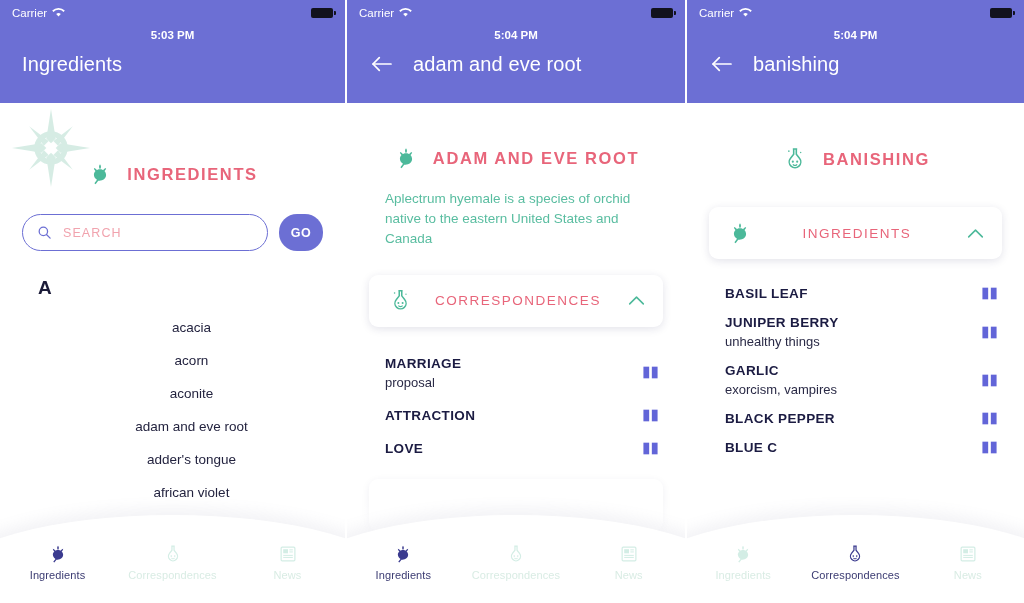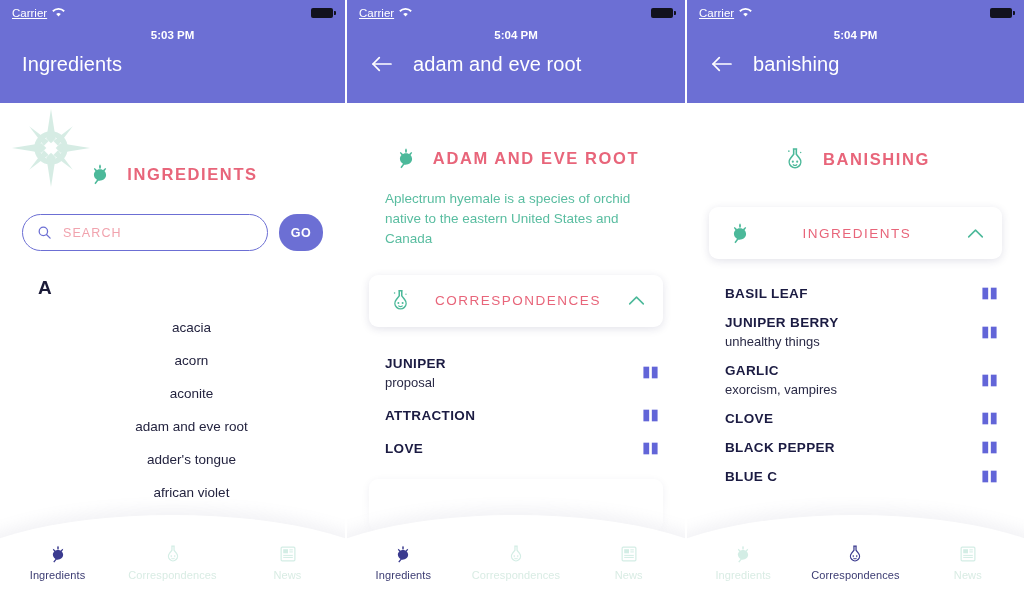--- a/index.html
+++ b/index.html
@@ -30,21 +30,21 @@
     height: 25px;
     background: #6c6fd4;
     display: flex;
     align-items: center;
     padding: 0 12px;
     color: #ffffff;
     font-size: 11.5px;
     position: relative;
     z-index: 5;
   }
-  .sb-left { display: flex; align-items: center; gap: 5px; text-decoration: underline; }
+  .sb-left { display: flex; align-items: center; gap: 5px; }
   .sb-center {
     position: absolute; left: 0; right: 0;
     text-align: center; font-size: 11.5px; font-weight: bold;
     pointer-events: none;
     margin-top: 45px;
   }
   .sb-right { margin-left: auto; display: flex; align-items: center; }
   .wifi { display:block; }
   .battery {
     width: 22px; height: 10px;
@@ -447,21 +447,21 @@
         </svg>
         <div class="acc-label">CORRESPONDENCES</div>
         <svg width="17" height="11" viewBox="0 0 20 12">
           <polyline points="2,10 10,2 18,10" fill="none" stroke="#4cb99a" stroke-width="1.8" stroke-linecap="round" stroke-linejoin="round"></polyline>
         </svg>
       </div>
 
       <div class="entry-list">
         <div class="entry">
           <div class="etext">
-            <div class="ename">JUNIPER</div>
+            <div class="ename">MARRIAGE</div>
             <div class="esub">proposal</div>
           </div>
           <svg width="17" height="15" viewBox="0 0 20 18">
             <path d="M1.5 2h7v14h-7z" fill="#6265d8"></path>
             <path d="M11.5 2h7v14h-7z" fill="#6265d8"></path>
             <rect x="9" y="1" width="2" height="16" fill="#ffffff"></rect>
           </svg>
         </div>
         <div class="entry">
           <div class="etext">
@@ -617,30 +617,20 @@
             <div class="esub">exorcism, vampires</div>
           </div>
           <svg width="17" height="15" viewBox="0 0 20 18">
             <path d="M1.5 2h7v14h-7z" fill="#6265d8"></path>
               <path d="M11.5 2h7v14h-7z" fill="#6265d8"></path>
             <rect x="9" y="1" width="2" height="16" fill="#ffffff"></rect>
           </svg>
         </div>
         <div class="entry compact">
           <div class="etext">
-            <div class="ename">CLOVE</div>
-          </div>
-          <svg width="17" height="15" viewBox="0 0 20 18">
-            <path d="M1.5 2h7v14h-7z" fill="#6265d8"></path>
-              <path d="M11.5 2h7v14h-7z" fill="#6265d8"></path>
-            <rect x="9" y="1" width="2" height="16" fill="#ffffff"></rect>
-          </svg>
-        </div>
-        <div class="entry compact">
-          <div class="etext">
             <div class="ename">BLACK PEPPER</div>
           </div>
           <svg width="17" height="15" viewBox="0 0 20 18">
             <path d="M1.5 2h7v14h-7z" fill="#6265d8"></path>
               <path d="M11.5 2h7v14h-7z" fill="#6265d8"></path>
             <rect x="9" y="1" width="2" height="16" fill="#ffffff"></rect>
           </svg>
         </div>
         <div class="entry compact">
           <div class="etext">

